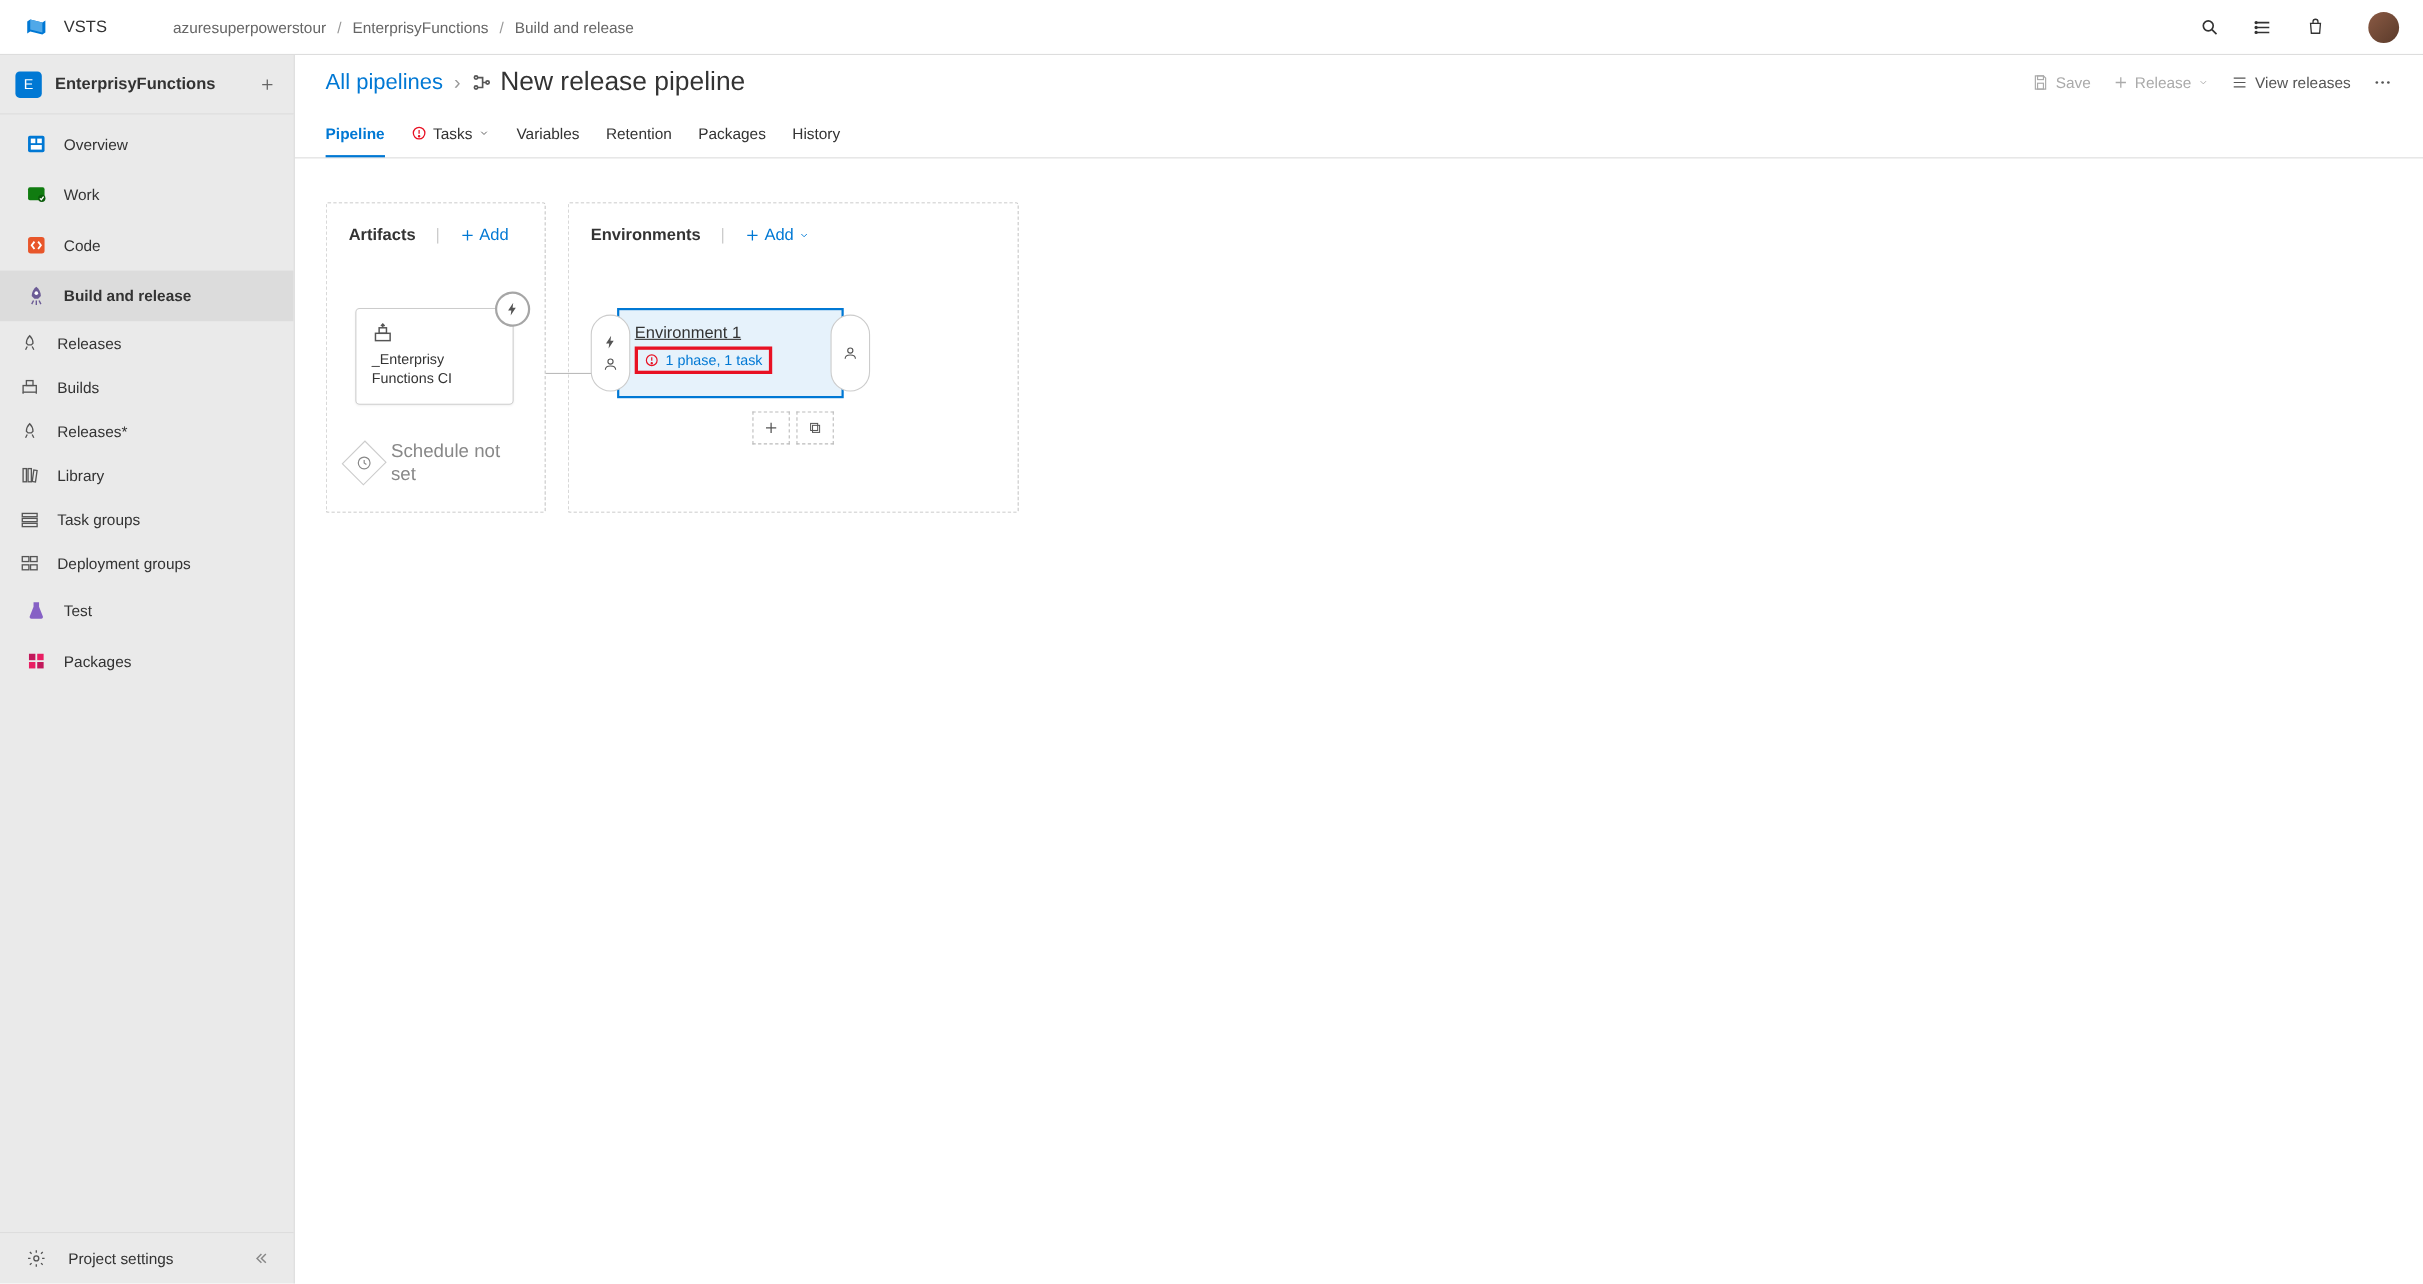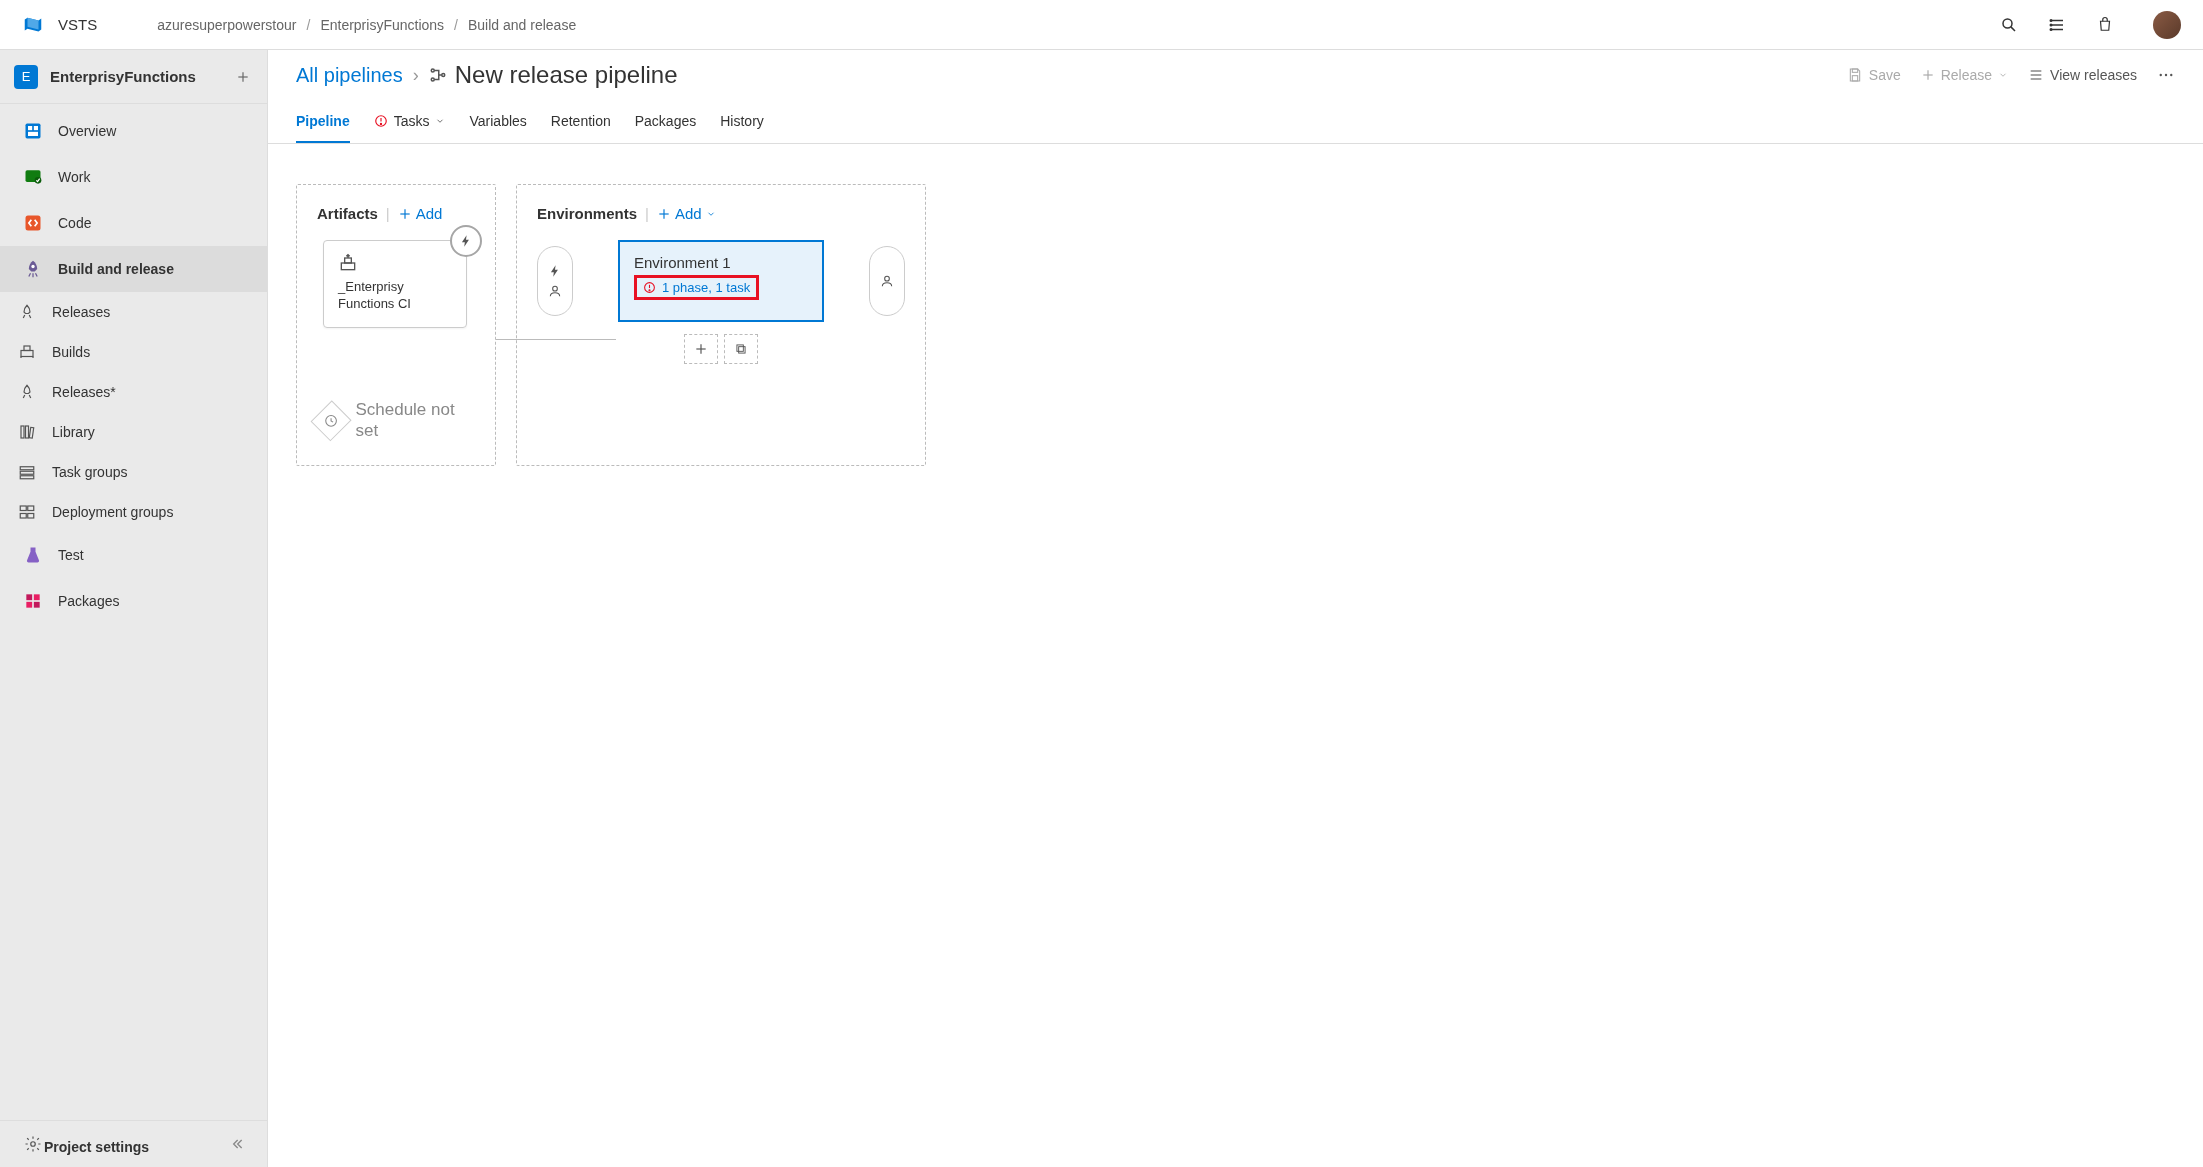--- a/index.html
+++ b/index.html
@@ -26,21 +26,21 @@
 .project-header { display: flex; align-items: center; height: 54px; padding: 0 14px; border-bottom: 1px solid #ddd; }
 .project-badge { width: 24px; height: 24px; border-radius: 4px; background: #0078d4; color: #fff; font-size: 13px; display: flex; align-items: center; justify-content: center; margin-right: 12px; }
 .project-name { font-weight: 600; font-size: 15px; flex: 1; }
 .nav { flex: 1; overflow-y: auto; padding-top: 4px; }
 .nav-item { display: flex; align-items: center; height: 46px; padding: 0 22px; cursor: pointer; gap: 14px; color: #333; }
 .nav-item.sub { padding-left: 16px; height: 40px; }
 .nav-item.active { background: #dcdcdc; font-weight: 600; }
 .nav-icon { width: 22px; height: 22px; display: flex; align-items: center; justify-content: center; }
 .nav-footer { border-top: 1px solid #ddd; }
 .nav-footer .nav-item { justify-content: space-between; }
-.settings-left { display: flex; align-items: flex-end; gap: 0; font-weight: bold; }
+.settings-left { display: flex; align-items: center; gap: 18px; }
 
 
 .main { flex: 1; display: flex; flex-direction: column; min-width: 0; }
 .main-header { display: flex; align-items: center; height: 50px; padding: 0 28px; }
 .crumb-link { color: #0078d4; font-size: 20px; }
 .crumb-arrow { margin: 0 10px; color: #999; font-size: 18px; }
 .pipe-icon { width: 18px; height: 18px; margin-right: 8px; }
 .page-title { font-size: 24px; color: #333; }
 .main-header-spacer { flex: 1; }
 .toolbar { display: flex; align-items: center; gap: 20px; color: #888; }
@@ -52,35 +52,35 @@
 .tab { display: flex; align-items: center; gap: 6px; height: 100%; cursor: pointer; color: #333; border-bottom: 2px solid transparent; }
 .tab.active { color: #0078d4; border-bottom-color: #0078d4; font-weight: 600; }
 .err-icon { width: 14px; height: 14px; }
 
 
 .canvas { flex: 1; padding: 40px 28px; overflow: auto; position: relative; }
 .stage-row { display: flex; gap: 20px; align-items: flex-start; position: relative; }
 .dashed-box { border: 1px dashed #bbb; border-radius: 2px; padding: 20px 20px 24px 20px; background: #fff; }
 .artifact-box { width: 200px; height: 282px; display: flex; flex-direction: column; }
 .env-box { width: 410px; height: 282px; }
-.col-header { display: flex; align-items: center; gap: 8px; font-size: 15px; font-weight: 600; margin-bottom: 18px; }
+.col-header { display: flex; align-items: center; gap: 18px; font-size: 15px; font-weight: 600; margin-bottom: 58px; }
 .col-header .divider { color: #ccc; font-weight: 400; }
 .add-link { color: #0078d4; font-weight: 400; display: flex; align-items: center; gap: 4px; cursor: pointer; }
 
 .artifact-card { border: 1px solid #ccc; border-radius: 4px; padding: 12px 14px 14px 14px; width: 144px; position: relative; box-shadow: 0 1px 2px rgba(0,0,0,0.05); margin-left: 6px; }
 .artifact-trigger { position: absolute; top: -16px; right: -16px; width: 32px; height: 32px; border-radius: 50%; background: #fff; border: 2px solid #a6a6a6; display: flex; align-items: center; justify-content: center; }
 .artifact-name { font-size: 13px; margin-top: 6px; line-height: 1.3; }
 .schedule { display: flex; align-items: center; gap: 10px; margin-top: auto; color: #888; }
 .sched-icon { width: 30px; height: 30px; border: 1px solid #ccc; display: flex; align-items: center; justify-content: center; transform: rotate(45deg); }
 .sched-icon svg { transform: rotate(-45deg); }
 .sched-text { font-size: 17px; line-height: 1.2; }
 
 .connector { position: absolute; left: 200px; top: 155px; width: 120px; height: 1px; background: #bbb; }
 
-.env-card-wrap { position: relative; display: flex; align-items: center; justify-content: space-between; margin-top: 16px; }
+.env-card-wrap { position: relative; display: flex; align-items: center; justify-content: flex-start; margin-top: 16px; text-decoration: underline; }
 .env-pre, .env-post { width: 36px; height: 70px; border: 1px solid #ccc; border-radius: 18px; background: #fff; display: flex; flex-direction: column; align-items: center; justify-content: center; gap: 6px; z-index: 2; }
 .env-post { justify-content: center; }
 .env-card { width: 206px; height: 82px; border: 2px solid #0078d4; background: #e6f2fb; padding: 12px 14px; margin: 0 -12px; z-index: 1; }
 .env-title { font-size: 15px; margin-bottom: 4px; }
 .env-link-box { border: 3px solid #e81123; padding: 2px 6px; display: inline-flex; align-items: center; gap: 6px; }
 .env-link { color: #0078d4; font-size: 13px; }
 .env-actions { display: flex; gap: 6px; justify-content: center; margin-top: 12px; }
 .env-act { width: 34px; height: 30px; border: 1px dashed #bbb; display: flex; align-items: center; justify-content: center; cursor: pointer; }
 
 svg { display: block; }

